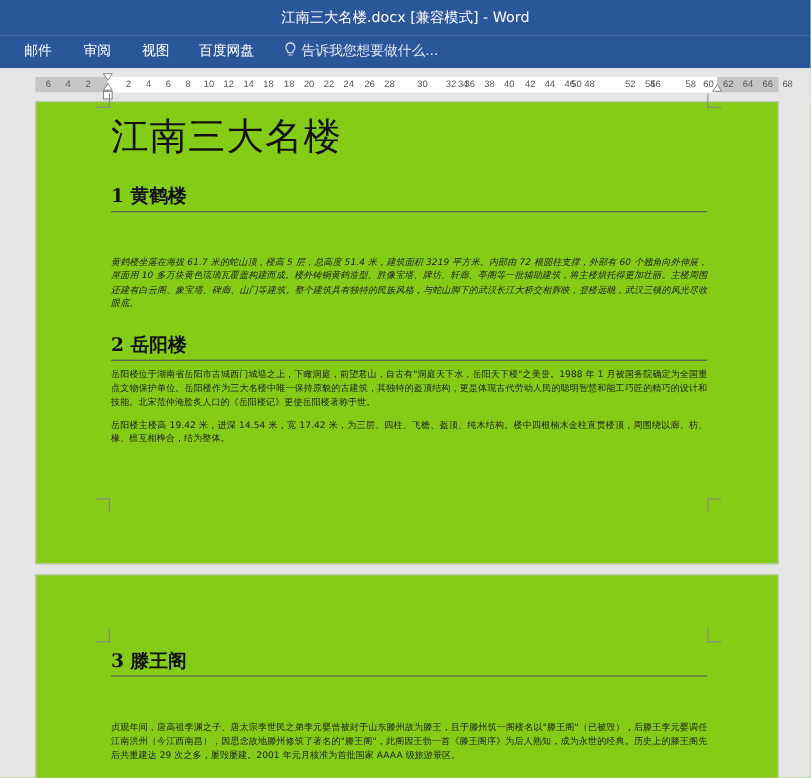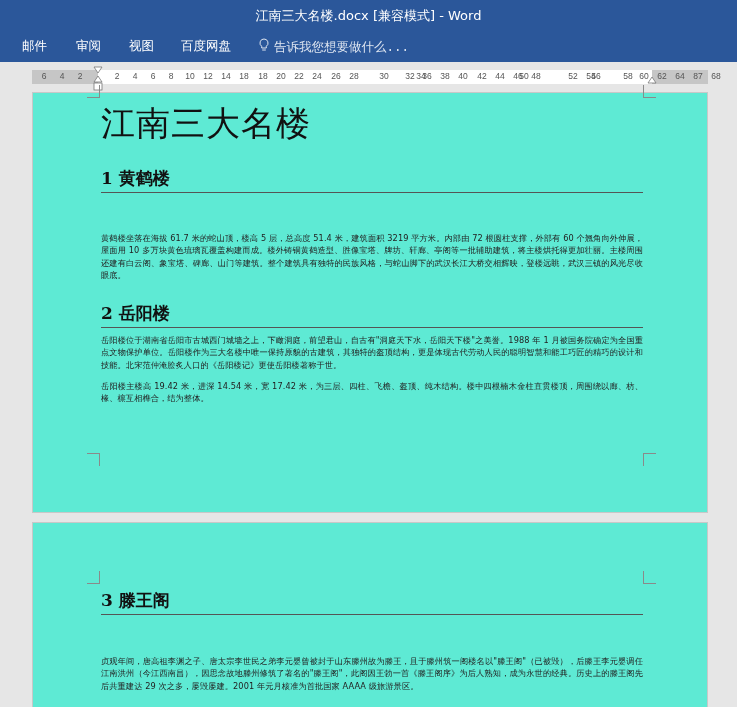--- a/index.html
+++ b/index.html
@@ -10,37 +10,37 @@
     position: relative;
   }
   .titlebar {
     position: absolute; left: 0; top: 0; width: 737px; height: 32px;
     background: #2b579a; color: #fff;
     display: flex; align-items: center; justify-content: center;
     font-size: 13px;
   }
   .ribbon-tabs {
     position: absolute; left: 0; top: 32px; width: 737px; height: 30px;
-    background: #2b579a; color: #fff; font-size: 12.5px; font-family: Liberation Mono, monospace;
+    background: #2b579a; color: #fff; font-size: 12.5px;
   }
   .ribbon-tab { position: absolute; top: 6px; cursor: pointer; }
   .tell-me { position: absolute; top: 6px; left: 258px; color: #dfe6f1; display: flex; align-items: center; gap: 4px; }
   .tell-me svg { width: 12px; height: 14px; }
   .ruler-area {
     position: absolute; left: 0; top: 62px; width: 737px; height: 30px; background: #e6e6e6;
   }
   .ruler {
     position: absolute; top: 8px; height: 14px; left: 32px; width: 676px; background: #fff;
   }
   .ruler .margin-left { position: absolute; left: 0; top: 0; width: 66px; height: 14px; background: #c6c6c6; }
   .ruler .margin-right { position: absolute; left: 620px; top: 0; width: 56px; height: 14px; background: #c6c6c6; }
   .ruler .tick { position: absolute; top: 1px; font-size: 8.5px; color: #555; transform: translateX(-50%); font-family: "Liberation Sans", sans-serif; }
   .indent-marker { position: absolute; }
   .page {
-    position: absolute; left: 32px; width: 676px; background: #5eead4;
+    position: absolute; left: 32px; width: 676px; background: #84cc16;
     border: 1px solid #c8c8c8; box-sizing: border-box;
   }
   .crop { position: absolute; width: 12px; height: 12px; border-color: #8a8a8a; border-style: solid; border-width: 0; }
   .crop.tl { border-right-width: 1px; border-bottom-width: 1px; }
   .crop.tr { border-left-width: 1px; border-bottom-width: 1px; }
   .crop.bl { border-right-width: 1px; border-top-width: 1px; }
   .crop.br { border-left-width: 1px; border-top-width: 1px; }
   .doc-title {
     position: absolute; left: 68px; top: 8px; font-family: "DejaVu Serif", serif;
     font-size: 34px; color: #111; letter-spacing: 1px; font-weight: normal;
@@ -111,21 +111,21 @@
     <span class="tick" style="left:486px">46</span>
     <span class="tick" style="left:504px">48</span>
     <span class="tick" style="left:492px">50</span>
     <span class="tick" style="left:541px">52</span>
     <span class="tick" style="left:559px">54</span>
     <span class="tick" style="left:564px">56</span>
     <span class="tick" style="left:596px">58</span>
     <span class="tick" style="left:612px">60</span>
     <span class="tick" style="left:630px">62</span>
     <span class="tick" style="left:648px">64</span>
-    <span class="tick" style="left:666px">87</span>
+    <span class="tick" style="left:666px">66</span>
     <span class="tick" style="left:684px">68</span>
   </div>
 
   <svg class="indent-marker" style="left:93px; top:4px;" width="10" height="26" viewBox="0 0 10 26">
     <polygon points="1,1 9,1 5,7" fill="#fff" stroke="#777" stroke-width="0.8"></polygon>
     <polygon points="5,10 9,16 1,16" fill="#fff" stroke="#777" stroke-width="0.8"></polygon>
     <rect x="1" y="17" width="8" height="7" fill="#fff" stroke="#777" stroke-width="0.8"></rect>
   </svg>
 
   <svg class="indent-marker" style="left:647px; top:14px;" width="10" height="8" viewBox="0 0 10 8">
@@ -135,21 +135,21 @@
 
 <div class="page" style="top:92px; height:421px;">
   <div class="crop tl" style="left:54px; top:-8px;"></div>
   <div class="crop tr" style="left:610px; top:-8px;"></div>
   <div class="crop bl" style="left:54px; top:360px;"></div>
   <div class="crop br" style="left:610px; top:360px;"></div>
 
   <div class="doc-title">江南三大名楼</div>
 
   <div class="heading" style="top:74px;">1 黄鹤楼</div>
-  <div class="para" style="top:139px;">黄鹤楼坐落在海拔 61.7 米的蛇山顶，楼高 5 层，总高度 51.4 米，建筑面积 3219 平方米。内部由 72 根圆柱支撑，外部有 60 个翘角向外伸展，屋面用 10 多万块黄色琉璃瓦覆盖构建而成。楼外铸铜黄鹤造型、胜像宝塔、牌坊、轩廊、亭阁等一批辅助建筑，将主楼烘托得更加壮丽。主楼周围还建有白云阁、象宝塔、碑廊、山门等建筑。整个建筑具有独特的民族风格，与蛇山脚下的武汉长江大桥交相辉映，登楼远眺，武汉三镇的风光尽收眼底。</div>
+  <div class="para" style="top:139px;font-style:italic;">黄鹤楼坐落在海拔 61.7 米的蛇山顶，楼高 5 层，总高度 51.4 米，建筑面积 3219 平方米。内部由 72 根圆柱支撑，外部有 60 个翘角向外伸展，屋面用 10 多万块黄色琉璃瓦覆盖构建而成。楼外铸铜黄鹤造型、胜像宝塔、牌坊、轩廊、亭阁等一批辅助建筑，将主楼烘托得更加壮丽。主楼周围还建有白云阁、象宝塔、碑廊、山门等建筑。整个建筑具有独特的民族风格，与蛇山脚下的武汉长江大桥交相辉映，登楼远眺，武汉三镇的风光尽收眼底。</div>
 
   <div class="heading" style="top:209px;">2 岳阳楼</div>
   <div class="para" style="top:241px;">岳阳楼位于湖南省岳阳市古城西门城墙之上，下瞰洞庭，前望君山，自古有"洞庭天下水，岳阳天下楼"之美誉。1988 年 1 月被国务院确定为全国重点文物保护单位。岳阳楼作为三大名楼中唯一保持原貌的古建筑，其独特的盔顶结构，更是体现古代劳动人民的聪明智慧和能工巧匠的精巧的设计和技能。北宋范仲淹脍炙人口的《岳阳楼记》更使岳阳楼著称于世。</div>
   <div class="para" style="top:287px;">岳阳楼主楼高 19.42 米，进深 14.54 米，宽 17.42 米，为三层、四柱、飞檐、盔顶、纯木结构。楼中四根楠木金柱直贯楼顶，周围绕以廊、枋、椽、檩互相榫合，结为整体。</div>
 </div>
 
 <div class="page" style="top:522px; height:200px;">
   <div class="crop tl" style="left:54px; top:48px;"></div>
   <div class="crop tr" style="left:610px; top:48px;"></div>
 

